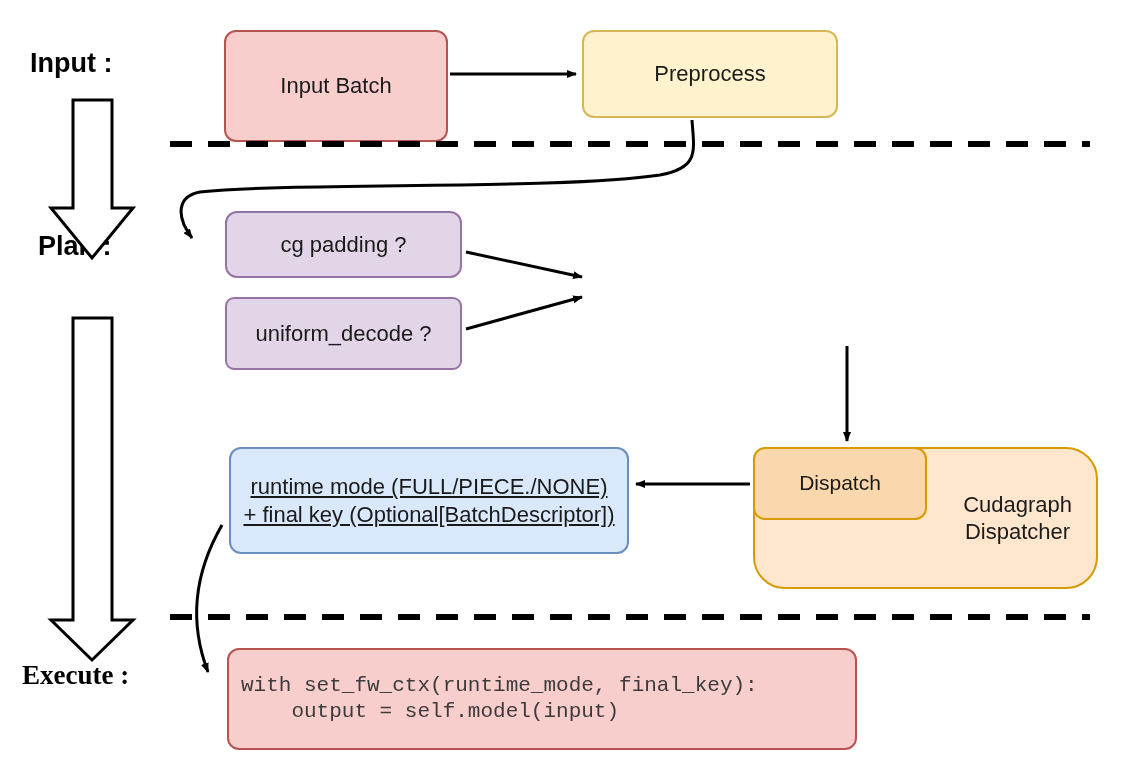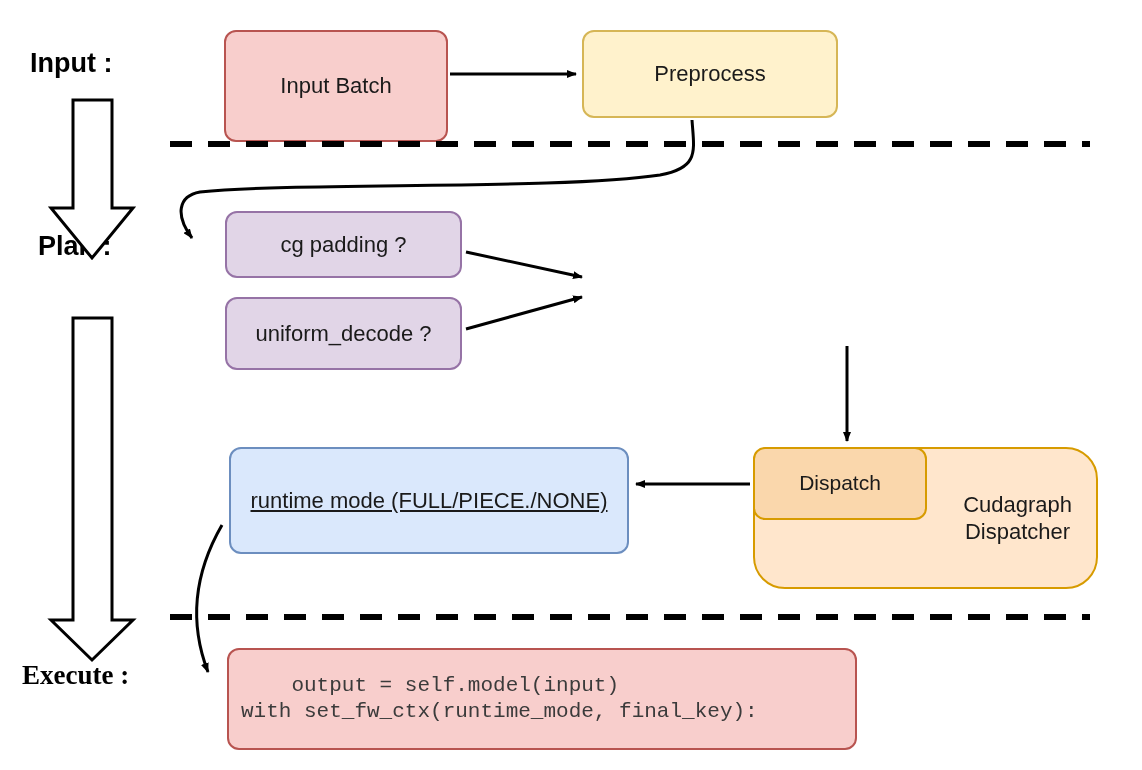--- a/index.html
+++ b/index.html
@@ -79,39 +79,40 @@
   <div class="stage-label" style="left:38px; top:233px;">Plan :</div>
 
   <div class="stage-label" style="left:22px; top:662px;font-family:Liberation Serif, serif;">Execute :</div>
 
   <div class="node node-pink" style="left:224px; top:30px; width:224px; height:112px;">Input Batch</div>
 
   <div class="node node-yellow" style="left:582px; top:30px; width:256px; height:88px;">Preprocess</div>
 
   <div class="node node-purple" style="left:225px; top:211px; width:237px; height:67px;">cg padding ?</div>
 
-  <div class="node node-purple" style="left:225px; top:297px; width:237px; height:73px;">uniform_decode ?</div>
+  <div class="node node-purple" style="left:225px; top:297px; width:237px; height:73px;border-radius:9px;">uniform_decode ?</div>
 
 
   <div class="node node-blue label-2line" style="left:229px; top:447px; width:400px; height:107px;">
     <span>runtime mode (FULL/PIECE./NONE)</span>
+    <span>+ final key (Optional[BatchDescriptor])</span>
   </div>
 
   <div class="node node-orange-outer" style="left:753px; top:447px; width:345px; height:142px; justify-content:flex-end; padding-right:24px;border-radius:32px;">
     <div style="display:flex; flex-direction:column; align-items:center;">
       <span>Cudagraph</span>
       <span>Dispatcher</span>
     </div>
   </div>
 
   <div class="node node-orange-inner" style="left:753px; top:447px; width:174px; height:73px; font-size:21px;">Dispatch</div>
 
   <div class="node node-code label-2line" style="left:227px; top:648px; width:630px; height:102px; align-items:flex-start; justify-content:center;">
+    <span>with set_fw_ctx(runtime_mode, final_key):</span>
     <span>    output = self.model(input)</span>
-    <span>with set_fw_ctx(runtime_mode, final_key):</span>
   </div>
 
   <svg class="svg-layer" viewBox="0 0 1142 770">
     <defs>
       <marker id="arrowhead" markerWidth="10" markerHeight="8" refX="9" refY="4" orient="auto" markerUnits="userSpaceOnUse">
         <path d="M0,0 L10,4 L0,8 z" fill="#000000"></path>
       </marker>
     </defs>
 
     <line x1="170" y1="144" x2="1090" y2="144" stroke="#000000" stroke-width="6" stroke-dasharray="22 16"></line>

